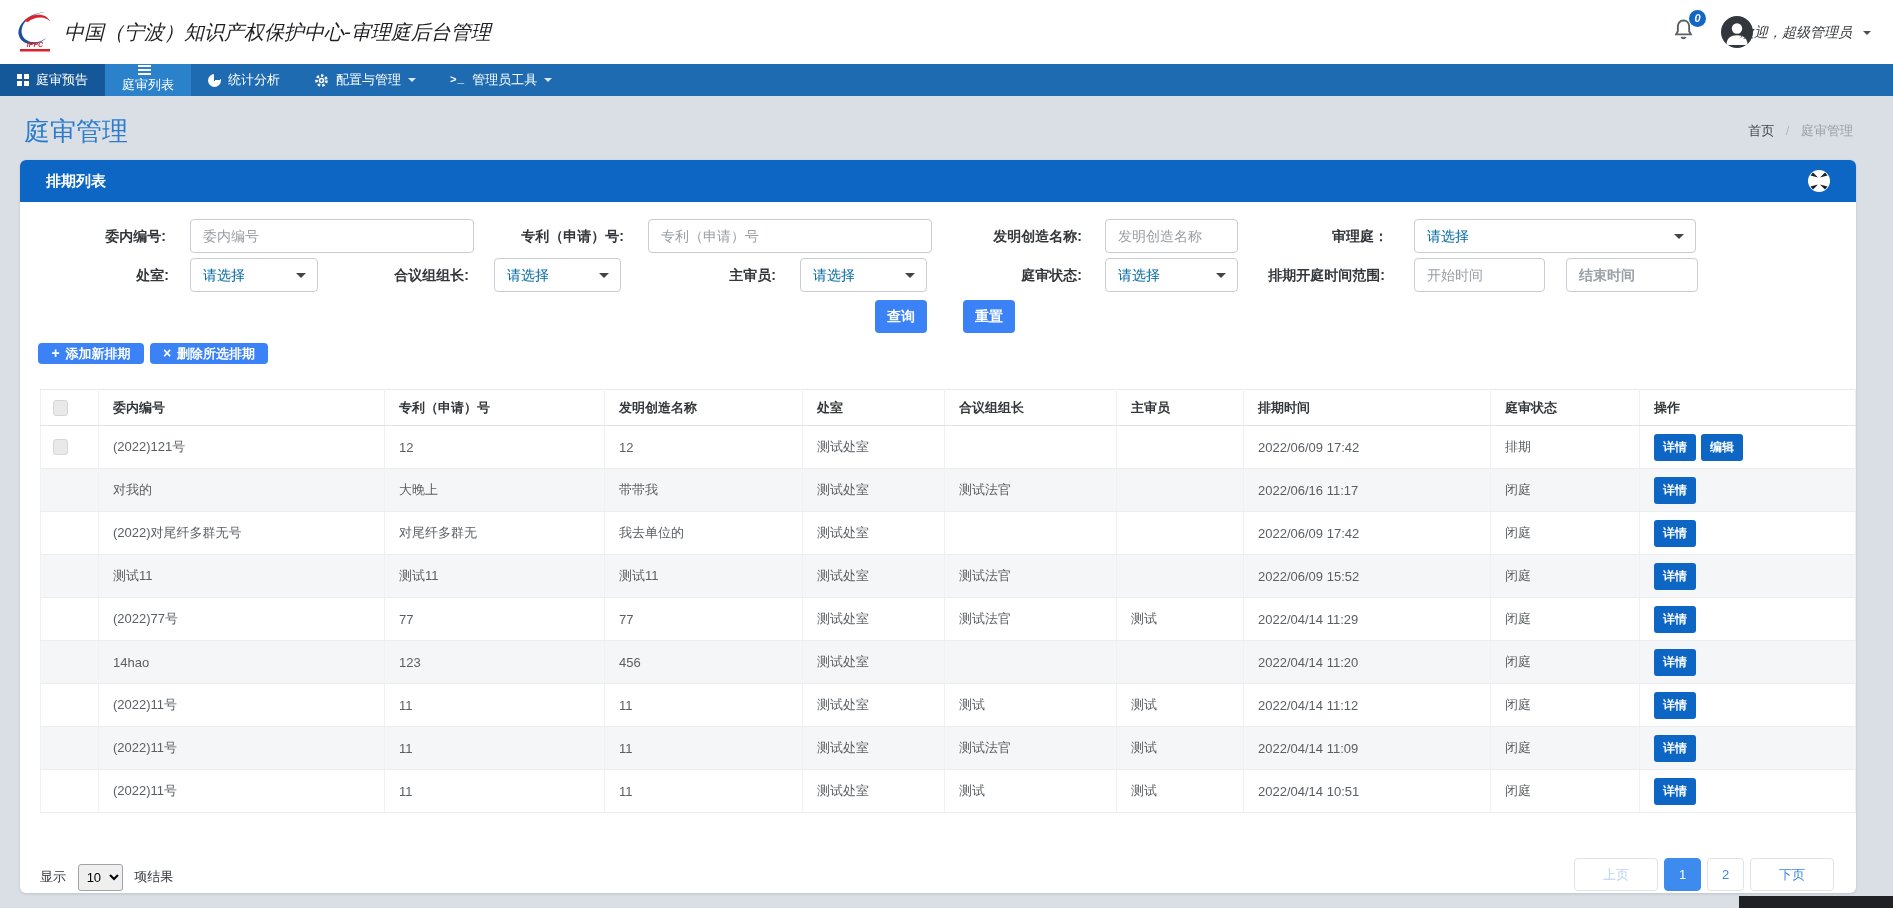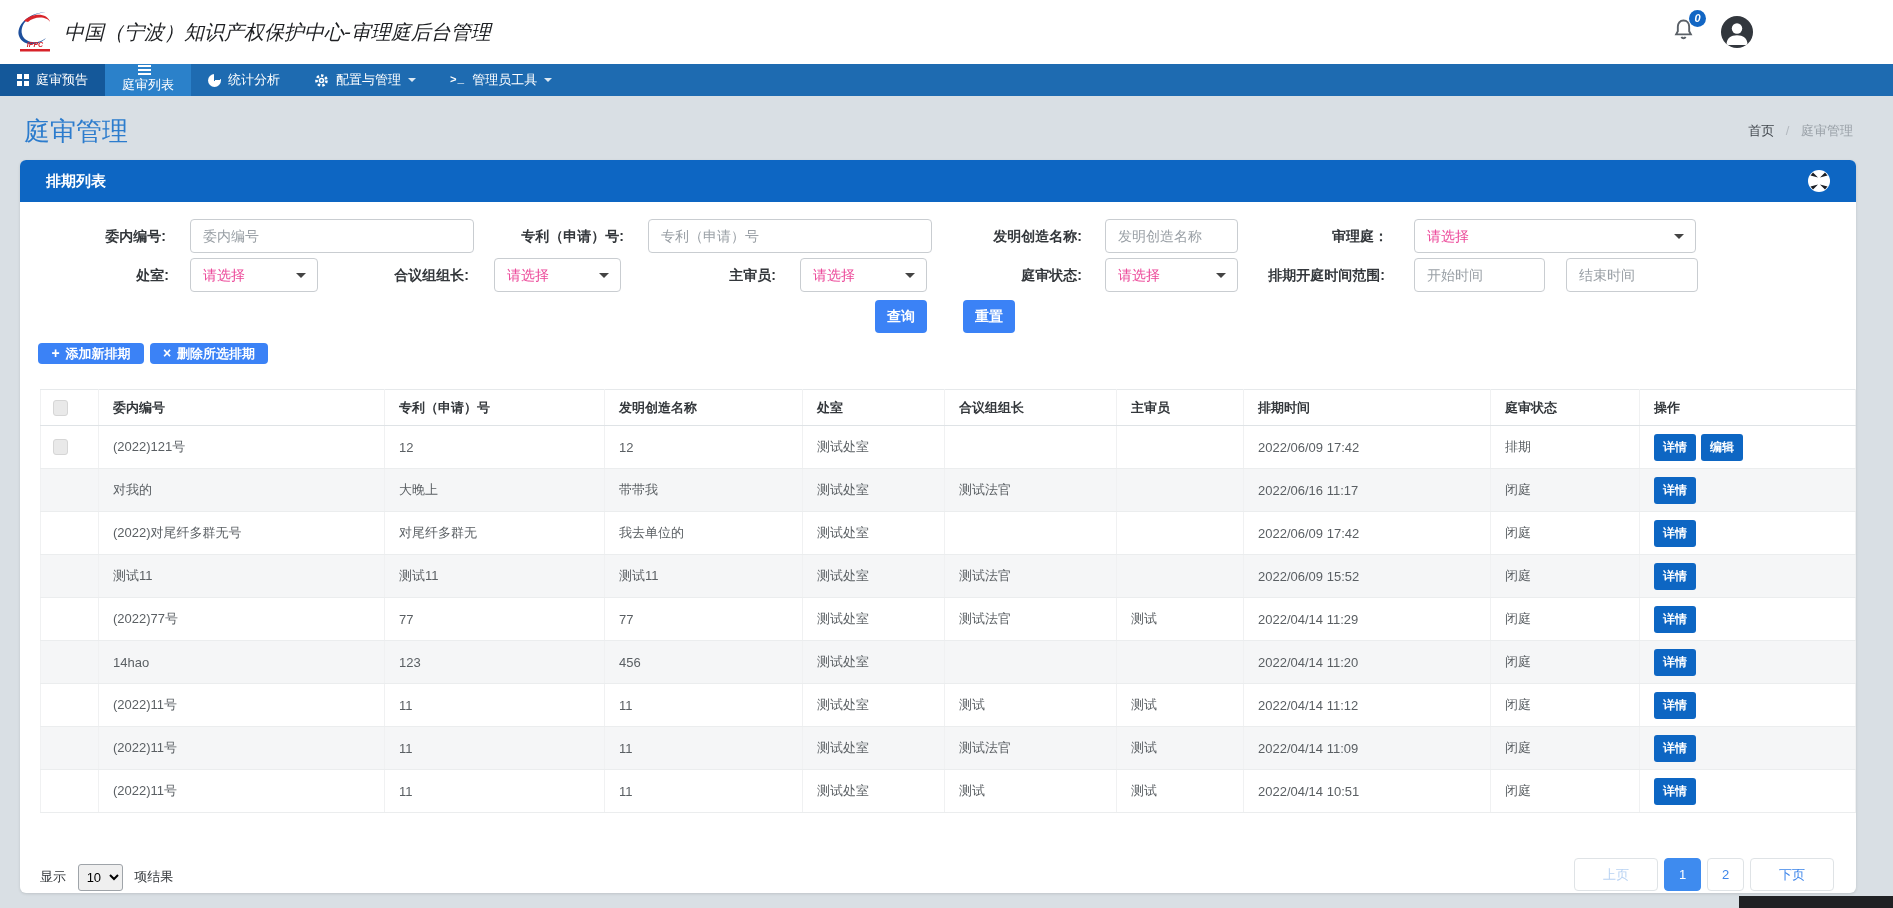--- a/index.html
+++ b/index.html
@@ -44,21 +44,21 @@
   .breadcrumb .sep { margin:0 8px; color:#b3b9bf; }
   
   .card { position:absolute; left:20px; top:160px; width:1836px; height:733px; background:#fff; border-radius:6px; box-shadow:0 1px 3px rgba(0,0,0,.12); }
   .card-header { height:42px; background:#0d66c3; border-radius:6px 6px 0 0; color:#fff; font-size:15px; font-weight:bold; line-height:42px; padding-left:26px; position:relative; }
   .expand-ic { position:absolute; right:24px; top:8px; width:26px; height:26px; cursor:pointer; }
   
   .flabel { position:absolute; height:34px; line-height:34px; font-size:14px; font-weight:bold; color:#33373b; text-align:right; }
   .fctl { position:absolute; height:34px; border:1px solid #c9cdd1; border-radius:4px; background:#fff; font-size:14px; }
   input.fctl { padding:0 12px; color:#333; outline:none; }
   input.fctl::placeholder { color:#9aa0a6; }
-  .fselect { line-height:32px; padding:0 24px 0 12px; color:#ec4899; cursor:pointer; }
+  .fselect { line-height:32px; padding:0 24px 0 12px; color:#0369a1; cursor:pointer; }
   .sel-caret { position:absolute; right:11px; top:14px; width:0; height:0; border:5px solid transparent; border-top-color:#444; }
   
   .btn { position:absolute; height:33px; background:#3b82f6; color:#fff; border:none; border-radius:4px; font-size:14px; font-weight:bold; cursor:pointer; font-family:inherit;text-align:center; }
   .btn-add, .btn-del { height:21px; font-size:13px; }
   .plus-x { font-weight:bold; margin-right:6px; font-size:14px; }
   
   table.grid { position:absolute; left:20px; top:229px; width:1815px; border-collapse:collapse; table-layout:fixed; }
   .grid th { height:36px; font-size:13px; font-weight:bold; color:#33373b; text-align:left; padding:0 14px; background:#fff;
     border-top:1px solid #e6e9eb; border-bottom:1px solid #dfe3e6; border-right:1px solid #f0f1f2; }
   .grid td { height:43px; font-size:13px; color:#5a5f63; padding:0 14px; border-bottom:1px solid #ebedee; border-right:1px solid #f0f1f2; }
@@ -99,20 +99,24 @@
         <clipPath id="avclip">
           <circle cx="16" cy="16" r="16"></circle>
         </clipPath>
       </defs>
     <circle cx="16" cy="16" r="16" fill="#32373d"></circle>
     <g clip-path="url(#avclip)">
       <circle cx="16" cy="12.5" r="5.2" fill="#fff"></circle>
       <path d="M5.5 29 C5.5 22 10 19.3 16 19.3 C22 19.3 26.5 22 26.5 29 Z" fill="#fff"></path>
     </g>
   </svg>
+  <div class="welcome">
+    <span>欢迎，超级管理员</span>
+    <span class="caret-dark"></span>
+  </div>
 </div>
 
 <div class="navbar">
   <div class="nav-item first">
     <span class="nav-ic ic-grid"></span>
     <span>庭审预告</span>
   </div>
   <div class="nav-item active">
     <span class="nav-ic ic-list"></span>
     <span>庭审列表</span>
@@ -179,21 +183,21 @@
     <span>请选择</span>
     <span class="sel-caret"></span>
   </div>
   <div class="flabel" style="left:930px;top:98px;width:132px">庭审状态:</div>
   <div class="fctl fselect" style="left:1085px;top:98px;width:133px">
     <span>请选择</span>
     <span class="sel-caret"></span>
   </div>
   <div class="flabel" style="left:1170px;top:98px;width:195px">排期开庭时间范围:</div>
   <input class="fctl" style="left: 1394px; top: 98px; width: 131px;" placeholder="开始时间">
-  <input class="fctl" style="left: 1546px; top: 98px; width: 132px;" placeholder="结束时间">
+  <input class="fctl" style="left: 1546px; top: 98px; width: 132px; font-weight: bold;" placeholder="结束时间">
 
   <button class="btn" style="left:855px;top:140px;width:52px">查询</button>
   <button class="btn" style="left:943px;top:140px;width:52px">重置</button>
 
   <button class="btn btn-add" style="left:18px;top:183px;width:106px"><span class="plus-x">+</span><span>添加新排期</span></button>
   <button class="btn btn-del" style="left:130px;top:183px;width:118px"><span class="plus-x">×</span><span>删除所选排期</span></button>
 
   <table class="grid">
     <colgroup>
       <col style="width:58px">

